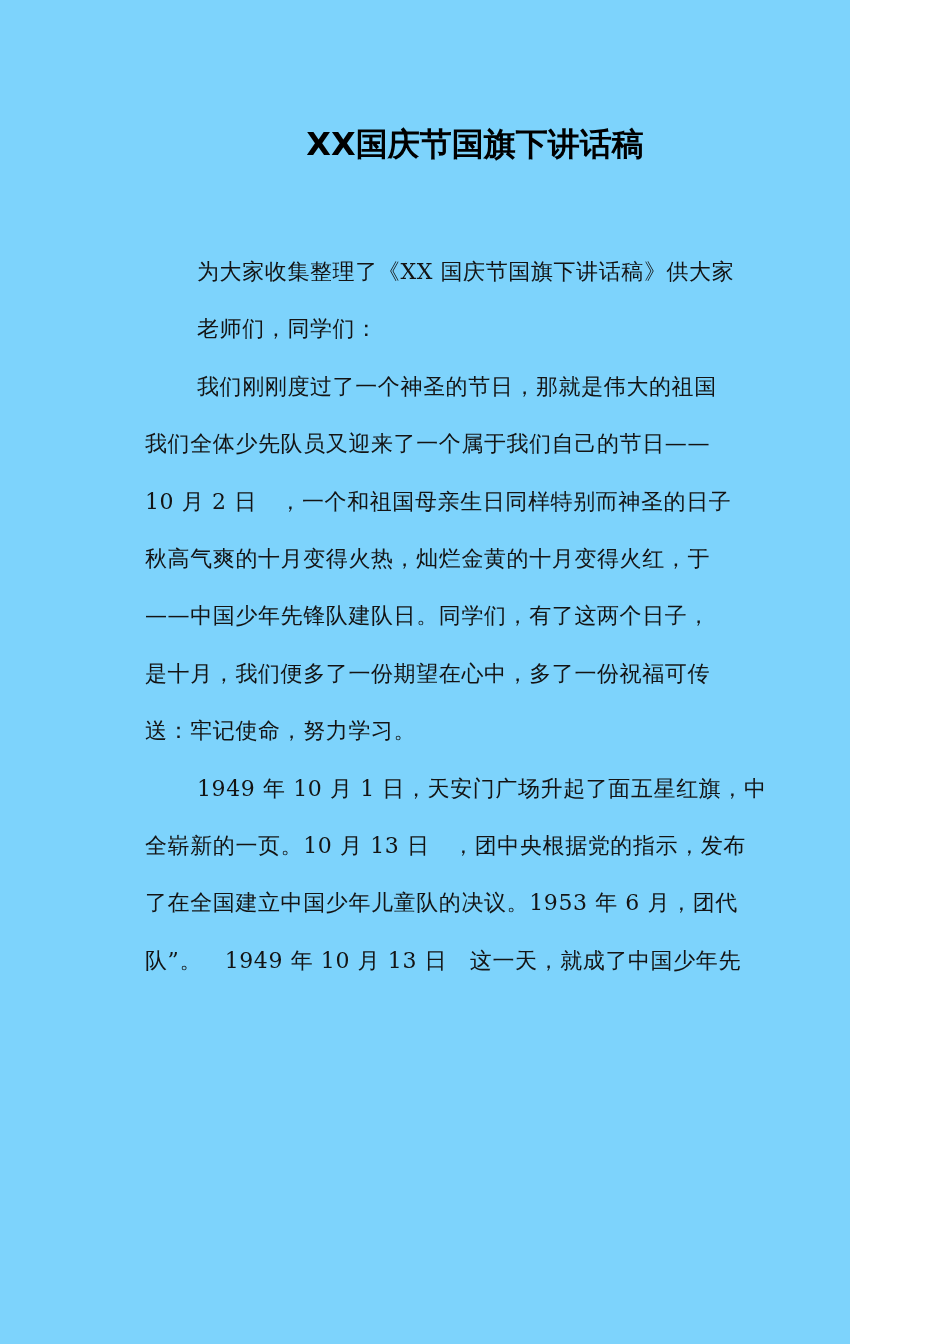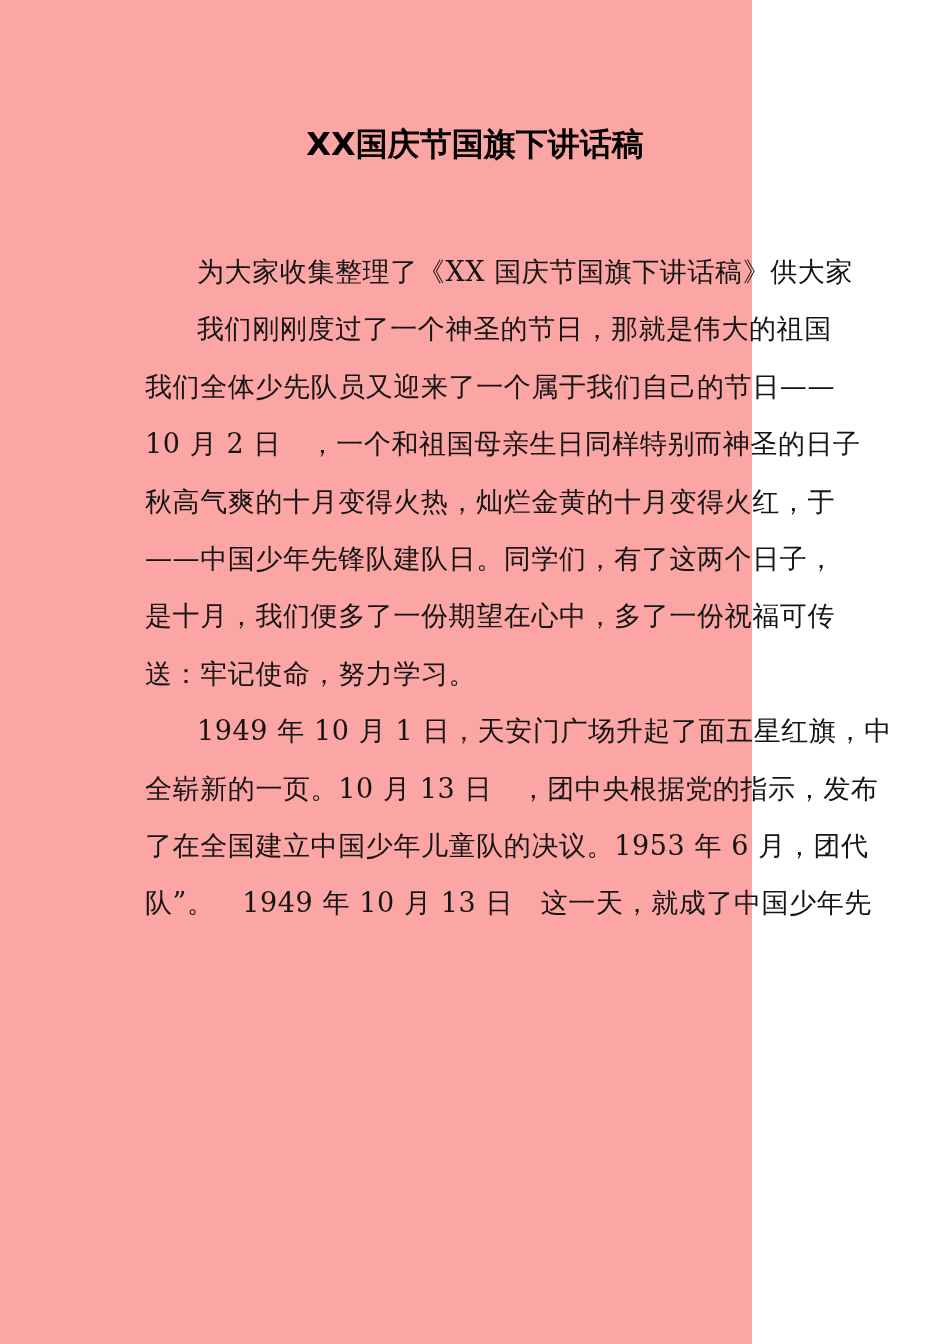--- a/index.html
+++ b/index.html
@@ -12,23 +12,23 @@
       height: 1344px;
       position: relative;
       overflow: hidden;
       font-family: "DejaVu Serif", "Liberation Serif", serif;
       color: #111111;
     }
     .page {
       position: absolute;
       left: 0;
       top: 0;
-      width: 752px;
+      width: 850px;
       height: 1344px;
-      background: #fca5a5;
+      background: #7dd3fc;
     }
     .doc-title {
       position: absolute;
       left: 0;
       top: 122px;
       width: 950px;
       text-align: center;
       font-family: "DejaVu Sans", "Liberation Sans", sans-serif;
       font-weight: bold;
       font-size: 32px;
@@ -38,41 +38,44 @@
     }
     .body-text {
       position: absolute;
       left: 145px;
       top: 250px;
       width: 690px;
     }
     .line {
       height: 57.4px;
       line-height: 44px;
-      font-size: 27px;
+      font-size: 22px;
       white-space: pre;
       color: #141414;
       letter-spacing: 0.6px;
     }
     .line.indent {
       padding-left: 52px;
     }
   </style>
 </head>
 <body>
 
 <div class="page">
   <div class="doc-title">XX国庆节国旗下讲话稿</div>
 
   <div class="body-text">
 
     <div>
       <div class="line indent">为大家收集整理了《XX 国庆节国旗下讲话稿》供大家</div>
     </div>
 
+    <div>
+      <div class="line indent">老师们，同学们：</div>
+    </div>
 
     <div>
       <div class="line indent">我们刚刚度过了一个神圣的节日，那就是伟大的祖国</div>
       <div class="line">我们全体少先队员又迎来了一个属于我们自己的节日——</div>
       <div class="line">10 月 2 日　，一个和祖国母亲生日同样特别而神圣的日子</div>
       <div class="line">秋高气爽的十月变得火热，灿烂金黄的十月变得火红，于</div>
       <div class="line">——中国少年先锋队建队日。同学们，有了这两个日子，</div>
       <div class="line">是十月，我们便多了一份期望在心中，多了一份祝福可传</div>
       <div class="line">送：牢记使命，努力学习。</div>
     </div>

